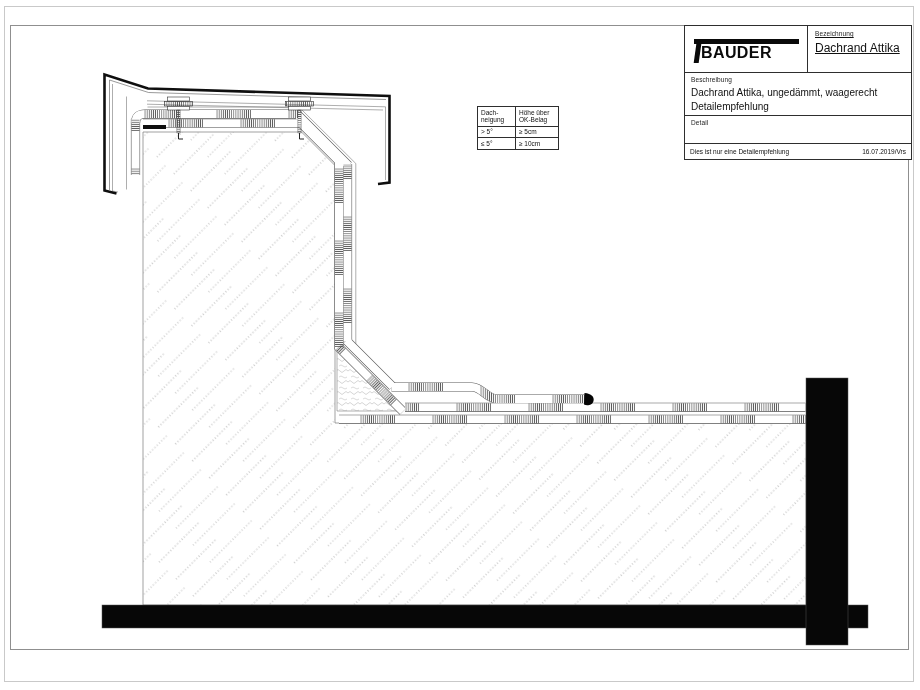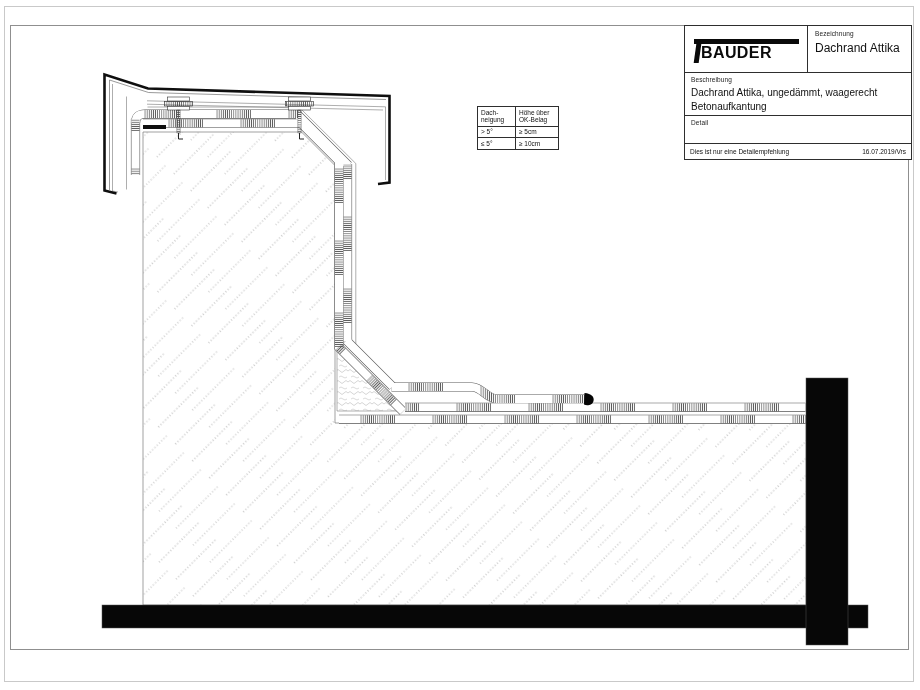--- a/index.html
+++ b/index.html
@@ -9,21 +9,21 @@
         border:1px solid #c9c9c9;box-sizing:border-box;}
   .frame-inner{position:absolute;left:10px;top:25px;width:899px;height:625px;
         border:1px solid #8f8f8f;box-sizing:border-box;}
   .drawing-svg{position:absolute;left:0;top:0;width:920px;height:690px;}
 
   
   .tblock{position:absolute;left:684px;top:25px;width:228px;height:135px;
         background:#fff;border:1px solid #2e2e2e;box-sizing:border-box;}
   .tb-row1{height:47px;border-bottom:1px solid #2e2e2e;display:flex;box-sizing:border-box;}
   .tb-logo{width:123px;border-right:1px solid #2e2e2e;box-sizing:border-box;position:relative;}
-  .tb-bez{flex:1;padding:4px 7px;box-sizing:border-box;}
+  .tb-bez{flex:1;padding:4px 7px;box-sizing:border-box;text-decoration:underline;}
   .lbl{font-size:6.5px;color:#1c1c1c;letter-spacing:0.1px;}
   .bez-val{font-size:12px;margin-top:4px;white-space:nowrap;}
   .tb-row2{height:43px;border-bottom:1px solid #2e2e2e;padding:3px 6px;box-sizing:border-box;}
   .desc{font-size:10px;line-height:1.35;margin-top:3px;}
   .tb-row3{height:28px;border-bottom:1px solid #2e2e2e;padding:3px 6px;box-sizing:border-box;}
   .detail-val{font-size:14.5px;margin-top:1px;letter-spacing:0.3px;white-space:nowrap;}
   .tb-row4{height:15px;display:flex;justify-content:space-between;align-items:center;
         padding:0 5px;font-size:6.5px;}
   .logo{position:absolute;left:9px;top:13px;}
   .logo-topbar{width:105px;height:4.5px;background:#0a0a0a;}
@@ -234,21 +234,21 @@
       </div>
       <div class="tb-bez">
         <div class="lbl">Bezeichnung</div>
         <div class="bez-val">Dachrand Attika</div>
       </div>
     </div>
     <div class="tb-row2">
       <div class="lbl">Beschreibung</div>
       <div class="desc">
         <span style="display:block">Dachrand Attika, ungedämmt, waagerecht</span>
-        <span style="display:block">Betonaufkantung</span>
+        <span style="display:block">Detailempfehlung</span>
       </div>
     </div>
     <div class="tb-row3">
       <div class="lbl">Detail</div>
     </div>
     <div class="tb-row4">
       <span>Dies ist nur eine Detailempfehlung</span>
       <span>16.07.2019/Vrs</span>
     </div>
   </div>

